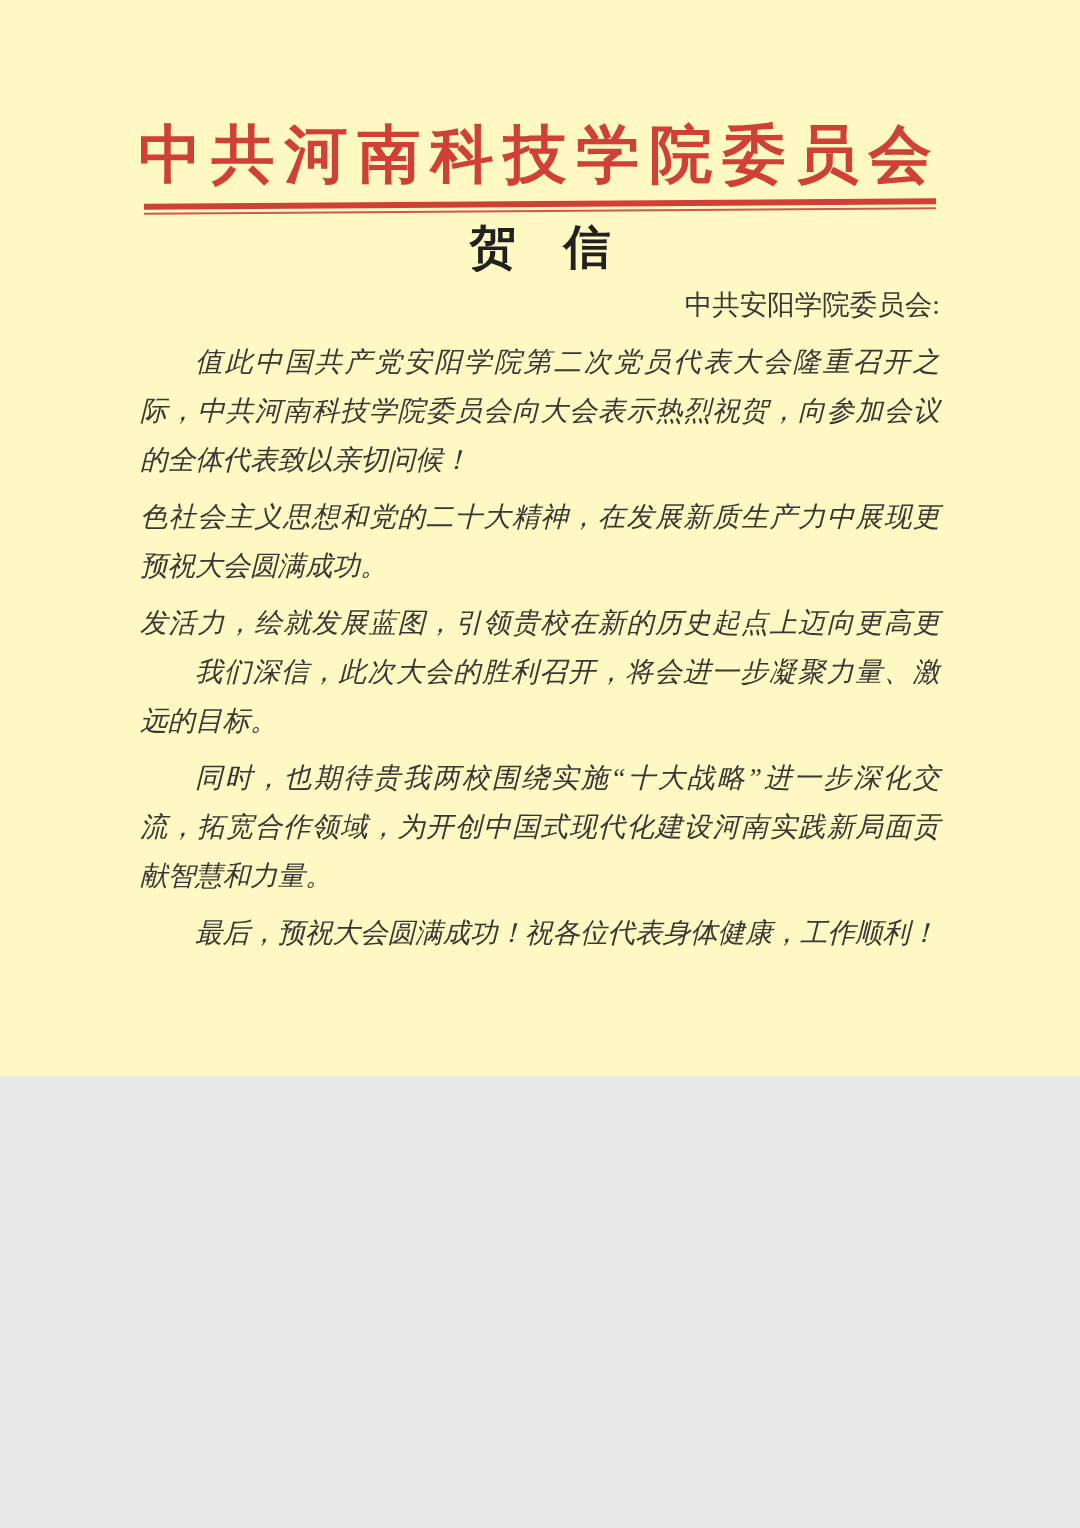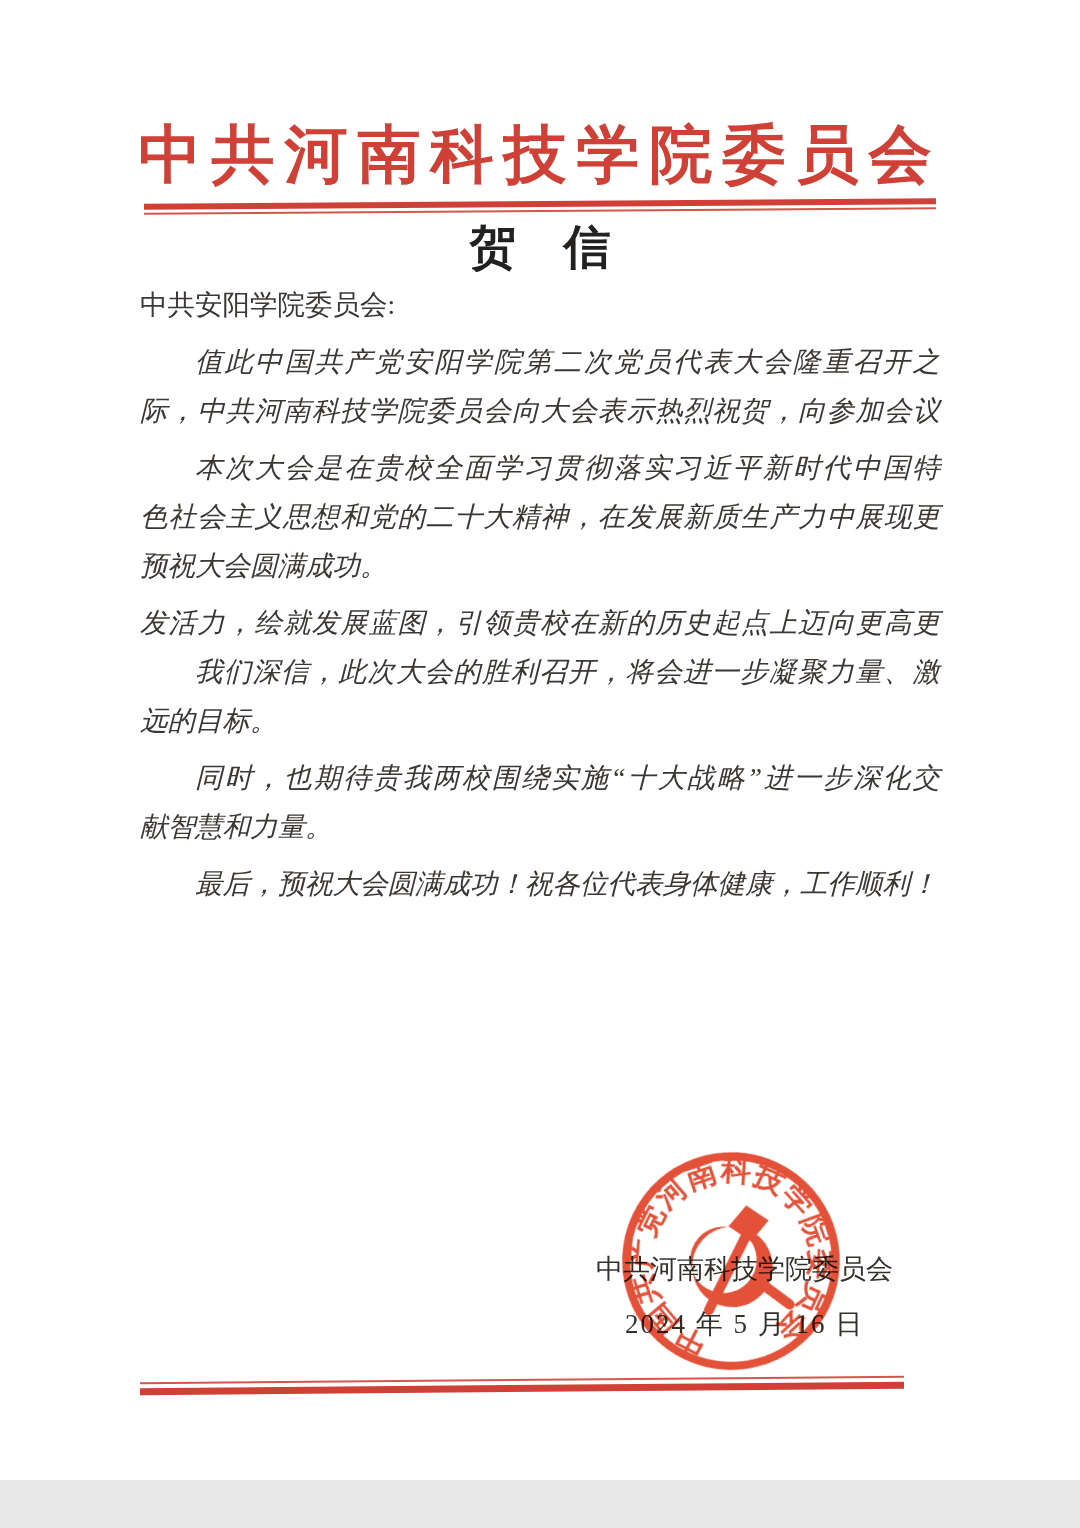--- a/index.html
+++ b/index.html
@@ -1,21 +1,21 @@
 <!DOCTYPE html>
 <html lang="zh"><head>
 <meta charset="utf-8">
 <style>
   html,body{margin:0;padding:0;}
   body{background:#e8e8e8;font-family:"Liberation Serif","DejaVu Serif",serif;}
   .page{
     position:relative;
-    width:1080px;height:1480px;
+    width:1080px;height:1076px;
     margin:0 auto;
-    background:#ffffff;
+    background:#fef9c3;
     overflow:hidden;
     color:#3b3734;
   }
   
   .letterhead{
     position:absolute;top:112px;left:0;width:100%;
     text-align:center;
     font-size:63px;font-weight:bold;
     letter-spacing:10px;
     color:#cf4036;
@@ -35,21 +35,21 @@
     line-height:60px;
     white-space:nowrap;
   }
   
   .body-text{
     position:absolute;top:280px;left:140px;width:800px;
     font-size:27.5px;
     line-height:49px;
     color:#3b3734;
   }
-  .salutation{text-align:left;}
+  .salutation{text-align:right;}
   .paragraph{margin-top:8px;font-style:italic;}
   .bline{
     text-align:justify;
     text-align-last:justify;
   }
   .bline.first{text-indent:2em;}
   .bline.last{text-align-last:left;}
   
   .sign-block{
     position:absolute;top:1245px;right:187px;
@@ -89,33 +89,34 @@
   </div>
 
   <div class="doc-title">贺　信</div>
 
   <div class="body-text">
     <div class="salutation">中共安阳学院委员会:</div>
     <div id="paras">
         <div class="paragraph">
           <div class="bline first">值此中国共产党安阳学院第二次党员代表大会隆重召开之</div>
           <div class="bline">际，中共河南科技学院委员会向大会表示热烈祝贺，向参加会议</div>
+          <div class="bline last">的全体代表致以亲切问候！</div>
         </div>
         <div class="paragraph">
-          <div class="bline first">本次大会是在贵校全面学习贯彻落实习近平新时代中国特</div>
           <div class="bline">色社会主义思想和党的二十大精神，在发展新质生产力中展现更</div>
           <div class="bline last">预祝大会圆满成功。</div>
         </div>
         <div class="paragraph">
           <div class="bline">发活力，绘就发展蓝图，引领贵校在新的历史起点上迈向更高更</div>
           <div class="bline first">我们深信，此次大会的胜利召开，将会进一步凝聚力量、激</div>
           <div class="bline last">远的目标。</div>
         </div>
         <div class="paragraph">
           <div class="bline first">同时，也期待贵我两校围绕实施“十大战略”进一步深化交</div>
+          <div class="bline">流，拓宽合作领域，为开创中国式现代化建设河南实践新局面贡</div>
           <div class="bline last">献智慧和力量。</div>
         </div>
         <div class="paragraph">
           <div class="bline first last">最后，预祝大会圆满成功！祝各位代表身体健康，工作顺利！</div>
         </div>
       </div>
   </div>
 
   <div class="sign-block">
     <div class="sign-name">中共河南科技学院委员会</div>

